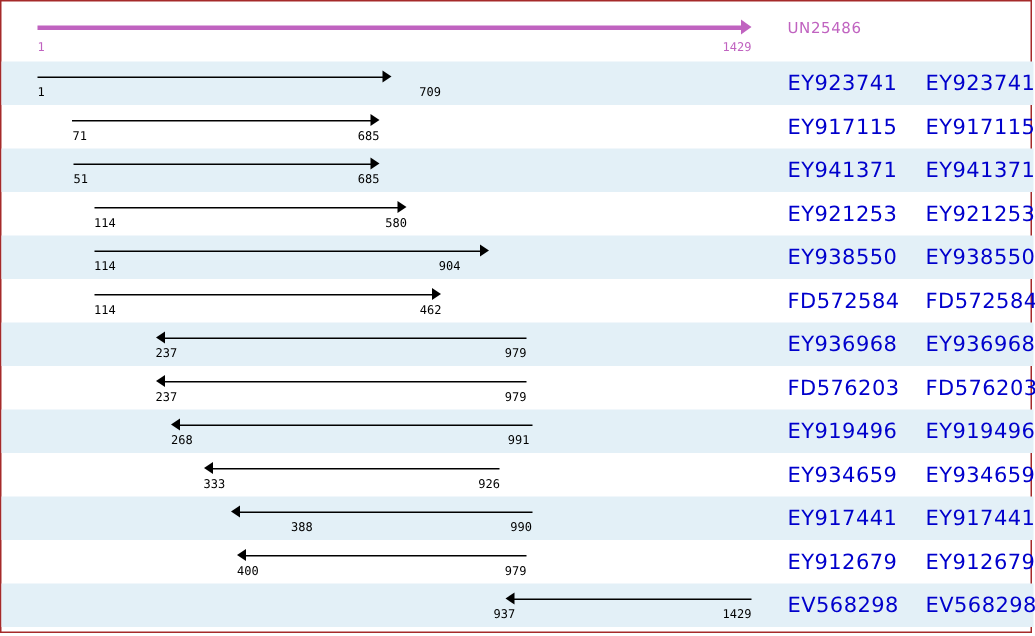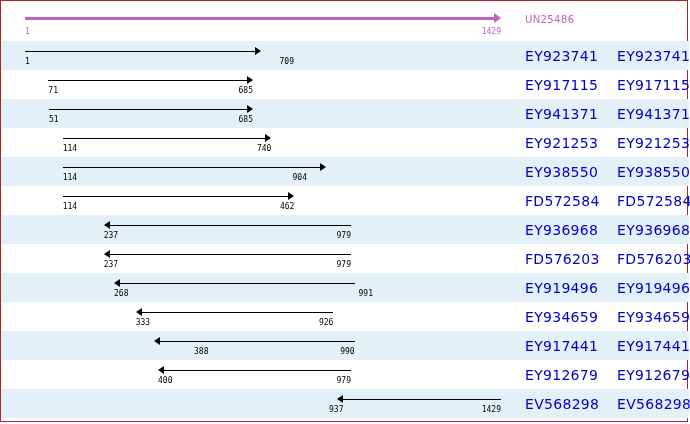--- a/index.html
+++ b/index.html
@@ -106,21 +106,21 @@
         <div class="h-head-r" style="left: 246px;"></div>
         <div class="h-num" style="left: 48px;">51</div>
         <div class="h-num right" style="left: 252px;">685</div>
         <div class="acc c1">EY941371</div>
         <div class="acc c2">EY941371</div>
       </div>
       <div class="row">
         <div class="h-line" style="left: 61.6667px; width: 203.667px;"></div>
         <div class="h-head-r" style="left: 264.333px;"></div>
         <div class="h-num" style="left: 61.6667px;">114</div>
-        <div class="h-num right" style="left: 270.333px;">740</div>
+        <div class="h-num right" style="left: 270.333px;">580</div>
         <div class="acc c1">EY921253</div>
         <div class="acc c2">EY921253</div>
       </div>
       <div class="row band">
         <div class="h-line" style="left: 61.6667px; width: 258.333px;"></div>
         <div class="h-head-r" style="left: 319px;"></div>
         <div class="h-num" style="left: 61.6667px;">114</div>
         <div class="h-num right" style="left: 306px;">904</div>
         <div class="acc c1">EY938550</div>
         <div class="acc c2">EY938550</div>
@@ -146,21 +146,21 @@
         <div class="h-head-l" style="left: 102.667px;"></div>
         <div class="h-num" style="left: 102.667px;">237</div>
         <div class="h-num right" style="left: 350px;">979</div>
         <div class="acc c1">FD576203</div>
         <div class="acc c2">FD576203</div>
       </div>
       <div class="row band">
         <div class="h-line" style="left: 118px; width: 236px;"></div>
         <div class="h-head-l" style="left: 113px;"></div>
         <div class="h-num" style="left: 113px;">268</div>
-        <div class="h-num right" style="left: 372px;">991</div>
+        <div class="h-num right" style="left: 352px;">991</div>
         <div class="acc c1">EY919496</div>
         <div class="acc c2">EY919496</div>
       </div>
       <div class="row">
         <div class="h-line" style="left: 139.667px; width: 192.667px;"></div>
         <div class="h-head-l" style="left: 134.667px;"></div>
         <div class="h-num" style="left: 134.667px;">333</div>
         <div class="h-num right" style="left: 332.333px;">926</div>
         <div class="acc c1">EY934659</div>
         <div class="acc c2">EY934659</div>

